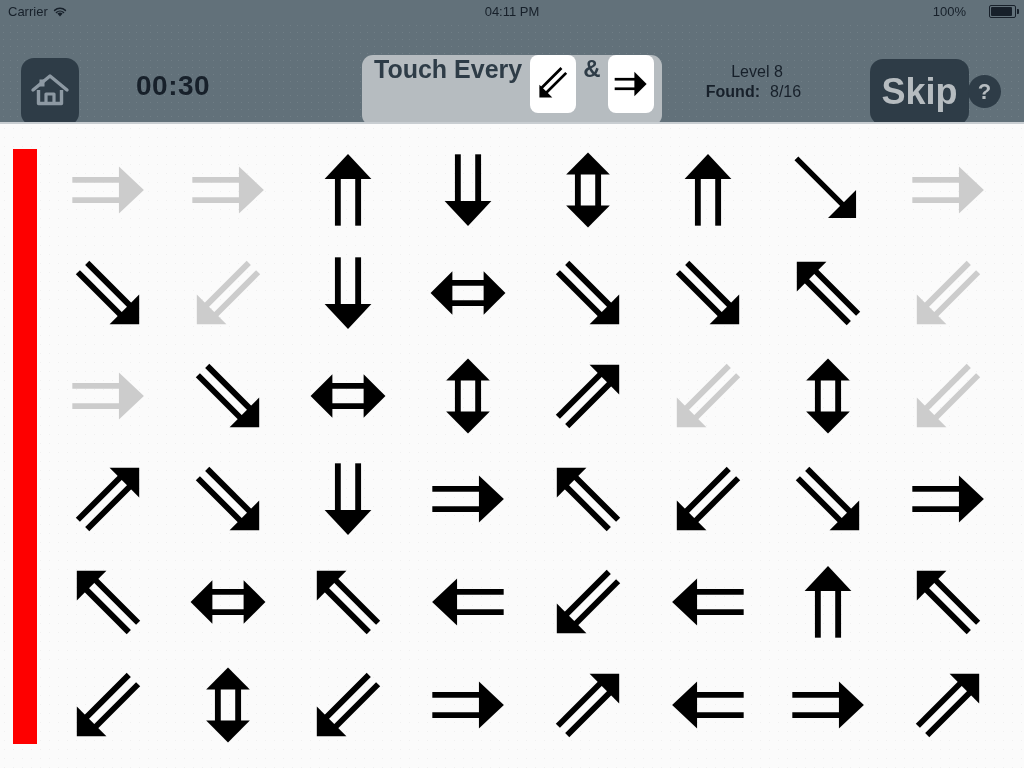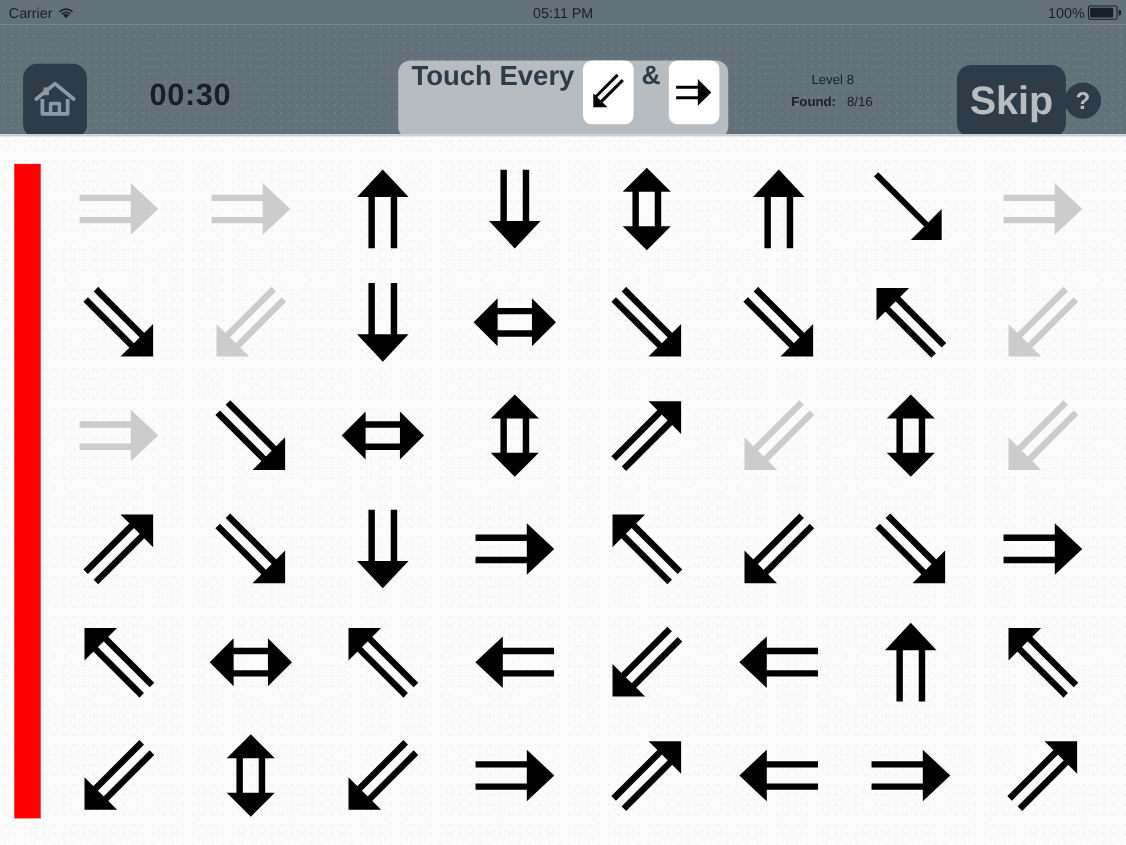--- a/index.html
+++ b/index.html
@@ -13,21 +13,21 @@
   
   .statusbar{
     position:absolute;left:0;top:0;width:1024px;height:22px;
     background:#62717a;
     color:#17202a;
     font-size:13px;
     display:flex;align-items:center;
   }
   .sb-left{position:absolute;left:8px;display:flex;align-items:center;gap:5px;}
   .sb-center{position:absolute;left:0;width:1024px;text-align:center;font-size:13px;}
-  .sb-right{position:absolute;right:8px;display:flex;align-items:center;gap:3px;}
+  .sb-right{position:absolute;right:8px;display:flex;align-items:center;gap:23px;}
   .wifi-icon{display:inline-block;width:14px;height:12px;position:relative;top:1px;}
   .batt{display:inline-block;width:25px;height:11px;border:1.5px solid #17202a;border-radius:2px;position:relative;}
   .batt::after{content:"";position:absolute;right:-4px;top:3px;width:2px;height:5px;background:#17202a;border-radius:0 1px 1px 0;}
   .batt-fill{position:absolute;left:1px;top:1px;bottom:1px;width:21px;background:#17202a;border-radius:1px;}
 
   
   .toolbar{
     position:absolute;left:0;top:22px;width:1024px;height:100px;
     background:#62717a;
     background-image:radial-gradient(#707e86 0.7px, transparent 0.7px);
@@ -51,21 +51,21 @@
     font-size:25px;font-weight:bold;color:#2e3c47;white-space:nowrap;
     margin-right:8px;
   }
   .target-tile{
     width:46px;height:58px;background:#ffffff;border-radius:8px;
     display:flex;align-items:center;justify-content:center;flex:none;
   }
   .amp{font-size:24px;font-weight:bold;color:#2e3c47;margin:0 7px;}
   .levelinfo{
     position:absolute;left:672px;top:40px;width:170px;
-    color:#17202a;font-size:12px;line-height:20px;
+    color:#17202a;font-size:16px;line-height:20px;
   }
   .levelinfo .lv{text-align:center;}
   .levelinfo .row{display:flex;justify-content:space-between;padding:0 6px 0 4px;}
   .levelinfo .row .k{text-align:right;width:84px;font-weight:bold;}
   .levelinfo .row .v{width:66px;}
   .skip-btn{
     position:absolute;left:870px;top:37px;width:99px;height:66px;
     background:#2e3c47;border-radius:13px;
     display:flex;align-items:center;justify-content:center;
     color:#b6bcc0;font-size:36px;font-weight:bold;
@@ -107,21 +107,21 @@
     <div class="sb-left">
       <span>Carrier</span>
       <span class="wifi-icon">
         <svg width="14" height="12" viewBox="0 0 14 12">
           <path d="M7 10.6 L4.4 7.6 a4 4 0 0 1 5.2 0 Z" fill="#17202a"></path>
           <path d="M1.6 4.4 a8 8 0 0 1 10.8 0" stroke="#17202a" stroke-width="1.5" fill="none" stroke-linecap="round"></path>
           <path d="M3.4 6.5 a5.4 5.4 0 0 1 7.2 0" stroke="#17202a" stroke-width="1.4" fill="none" stroke-linecap="round"></path>
         </svg>
       </span>
     </div>
-    <div class="sb-center">05:11 PM</div>
+    <div class="sb-center">04:11 PM</div>
     <div class="sb-right">
       <span>100%</span>
       <span class="batt">
           <span class="batt-fill"></span>
         </span>
     </div>
   </div>
 
   <div class="toolbar">
 

